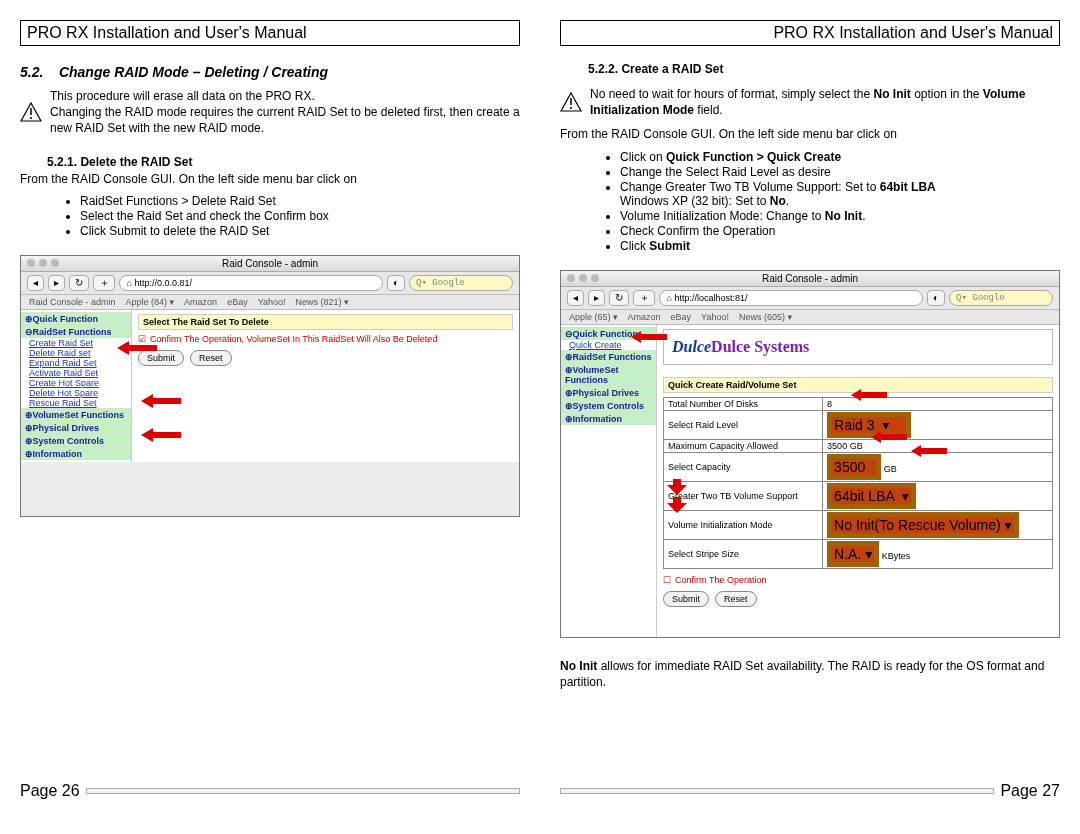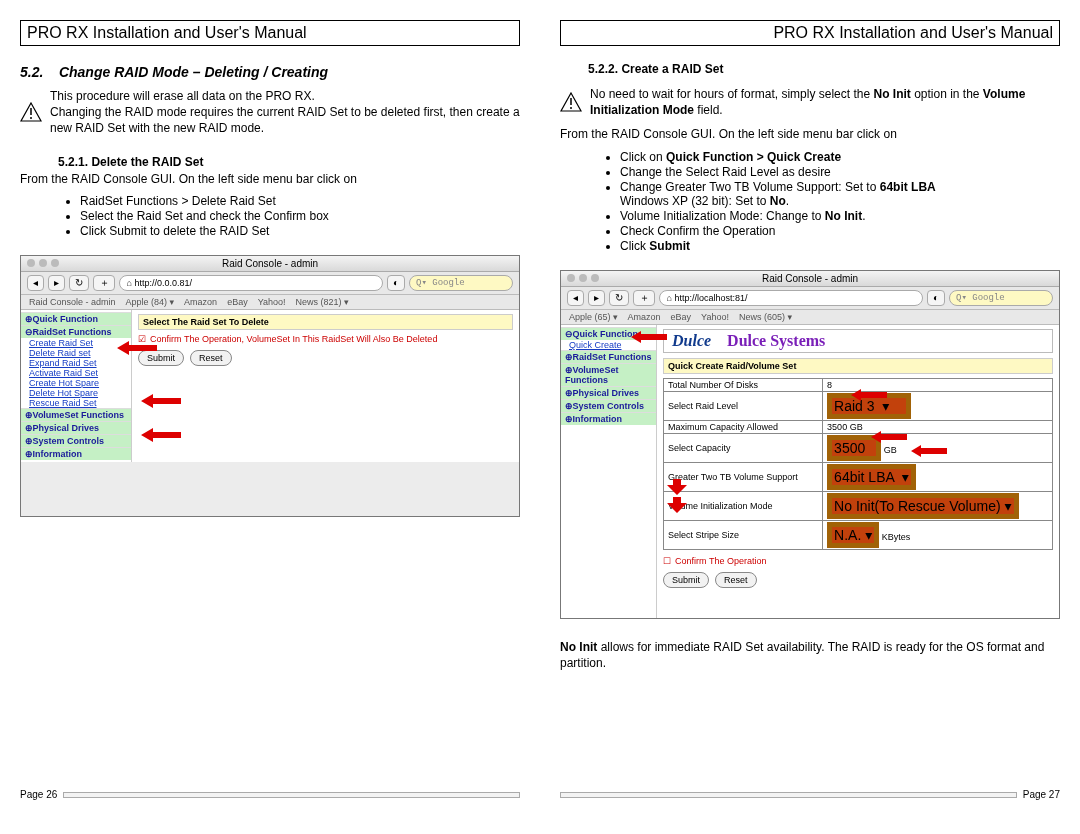--- a/index.html
+++ b/index.html
@@ -30,21 +30,21 @@
   }
   .section-title {
     font-weight: bold;
     font-style: italic;
     font-size: 14px;
     margin: 6px 0 4px 0;
   }
   .subsection-title {
     font-weight: bold;
     font-size: 12px;
-    margin: 10px 0 2px 38px;
+    margin: 10px 0 2px 27px;
   }
   .subsection-title-right {
     font-weight: bold;
     font-size: 12px;
     margin: 4px 0 6px 28px;
   }
   .para {
     margin: 0 0 4px 0;
     line-height: 1.35;
   }
@@ -182,22 +182,22 @@
   }
   .btn-row { display: flex; gap: 6px; }
   .fbtn {
     border: 1px solid #888; border-radius: 8px;
     background: #f2f2f2;
     font-size: 9px; padding: 0 8px;
     height: 14px; line-height: 14px;
   }
   
   .brand-row {
-    display:flex; align-items:center; gap:16px;
-    border:1px solid #bbb; padding:2px 8px; margin-bottom:5px;
+    display:flex; align-items:center; gap:0;
+    border:1px solid #bbb; padding:8px 8px; margin-bottom:12px;
   }
   .brand-logo {
     font-family: Georgia, serif; font-style: italic; font-weight: bold;
     font-size: 16px; color: #103a8c;
   }
   .brand-name {
     font-family: Georgia, serif; font-weight: bold;
     font-size: 16px; color: #7a1fb8;
   }
   table.form {
@@ -218,21 +218,21 @@
     position: absolute;
     pointer-events: none;
   }
   .red-arrow svg { display:block; }
   
   .footer {
     margin-top: auto;
     display: flex;
     align-items: center;
     gap: 6px;
-    font-size: 10px;
+    font-size: 16px;
     justify-content: space-between;
   }
   .footer .line {
     flex: 1;
     border: 1px solid #aaa;
     height: 4px;
     background: #f3f3f3;
   }
   .right-align { text-align: right; }
 </style>

